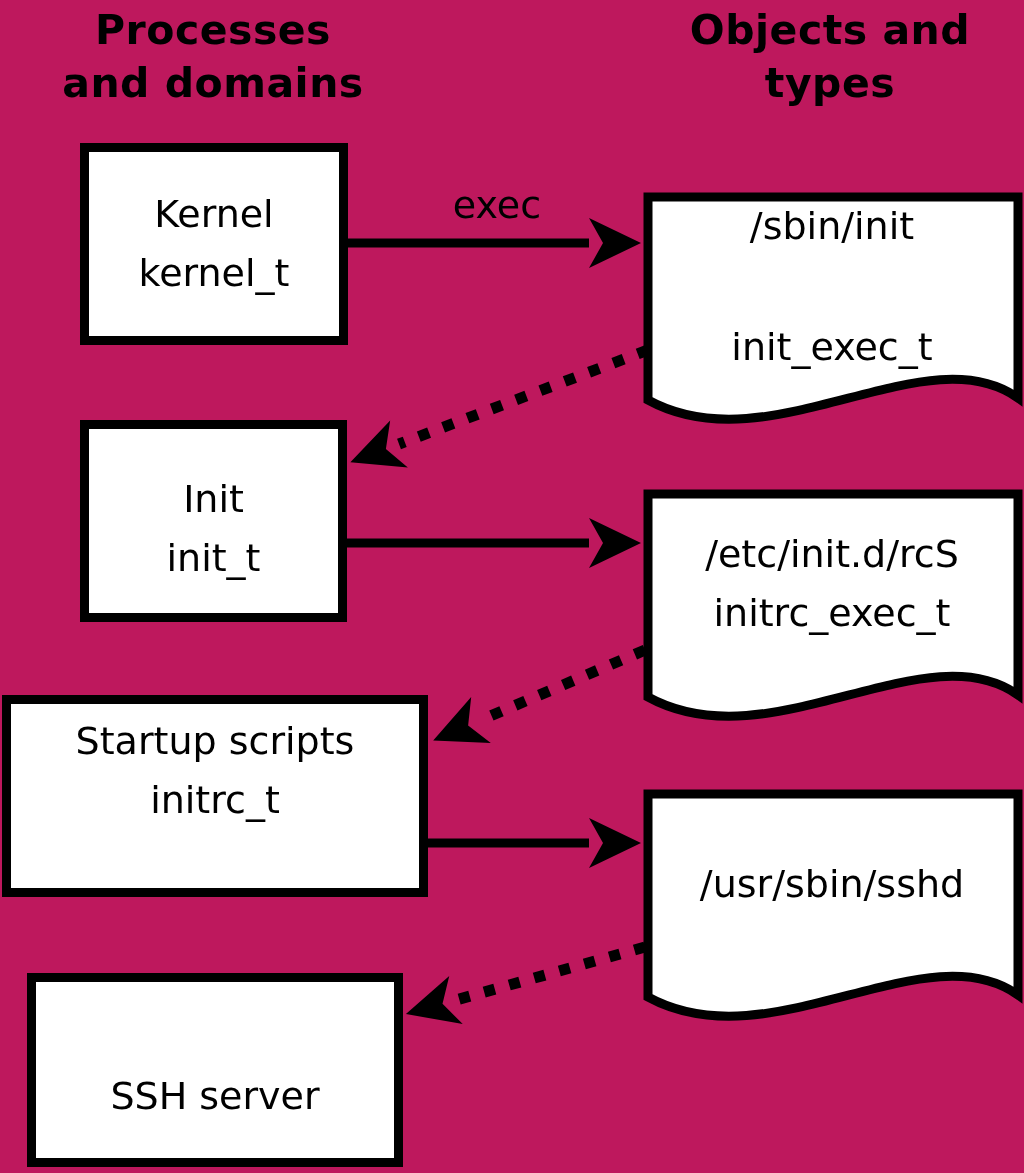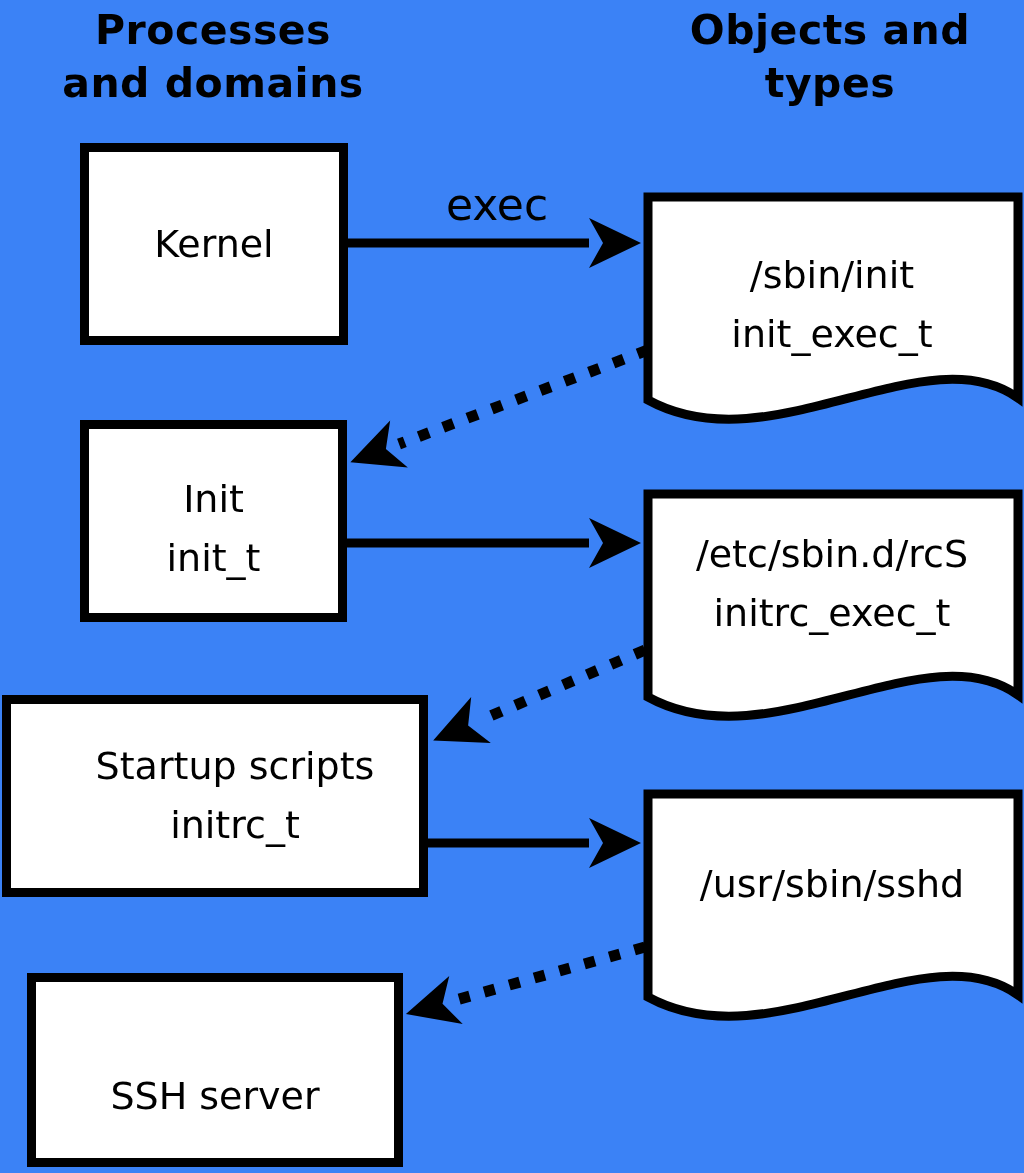--- a/index.html
+++ b/index.html
@@ -1,20 +1,20 @@
 <!DOCTYPE html>
 <html><head>
 <meta charset="utf-8">
 <style>
   html, body { margin: 0; padding: 0; background: #ffffff; }
   #stage {
     position: relative;
     width: 1024px;
     height: 1173px;
-    background: #3b82f6;
+    background: #be185d;
     font-family: "DejaVu Sans", sans-serif;
     color: #000000;
     overflow: hidden;
   }
   #shapes {
     position: absolute;
     left: 0; top: 0;
     width: 1024px; height: 1173px;
   }
   .col-header {
@@ -32,21 +32,21 @@
     flex-direction: column;
     align-items: center;
     justify-content: center;
     text-align: center;
     font-size: 38px;
     line-height: 59px;
   }
   .edge-label {
     position: absolute;
     text-align: center;
-    font-size: 44px;
+    font-size: 38px;
     line-height: 54px;
   }
 </style>
 </head>
 <body>
 
 <div id="stage">
 
   <svg id="shapes" viewBox="0 0 1024 1173">
     <defs>
@@ -75,38 +75,39 @@
 
   <div class="col-header" style="left:3px; top:4px; width:420px;">Processes
 and domains</div>
   <div class="col-header" style="left:620px; top:4px; width:420px;">Objects and
 types</div>
 
   <div class="edge-label" style="left:417px; top:178px; width:160px;">exec</div>
 
   <div class="node-label" style="left:80px; top:143px; width:268px; height:202px;">
     <div>Kernel</div>
+    <div>kernel_t</div>
   </div>
   <div class="node-label" style="left:80px; top:420px; width:267px; height:202px;margin-top:8px;">
     <div>Init</div>
     <div>init_t</div>
   </div>
-  <div class="node-label" style="left:2px; top:695px; width:426px; height:202px;margin-left:20px;">
+  <div class="node-label" style="left:2px; top:670px; width:426px; height:202px;">
     <div>Startup scripts</div>
     <div>initrc_t</div>
   </div>
   <div class="node-label" style="left:27px; top:999px; width:376px; height:194px;">
     <div>SSH server</div>
   </div>
 
-  <div class="node-label" style="left:644px; top:215px; width:376px; height:180px;">
+  <div class="node-label" style="left:644px; top:197px; width:376px; height:180px;justify-content:space-between;">
     <div>/sbin/init</div>
     <div>init_exec_t</div>
   </div>
   <div class="node-label" style="left:644px; top:494px; width:376px; height:180px;">
-    <div>/etc/sbin.d/rcS</div>
+    <div>/etc/init.d/rcS</div>
     <div>initrc_exec_t</div>
   </div>
   <div class="node-label" style="left:644px; top:794px; width:376px; height:180px;">
     <div>/usr/sbin/sshd</div>
   </div>
 
 </div>
 
 </body></html>

